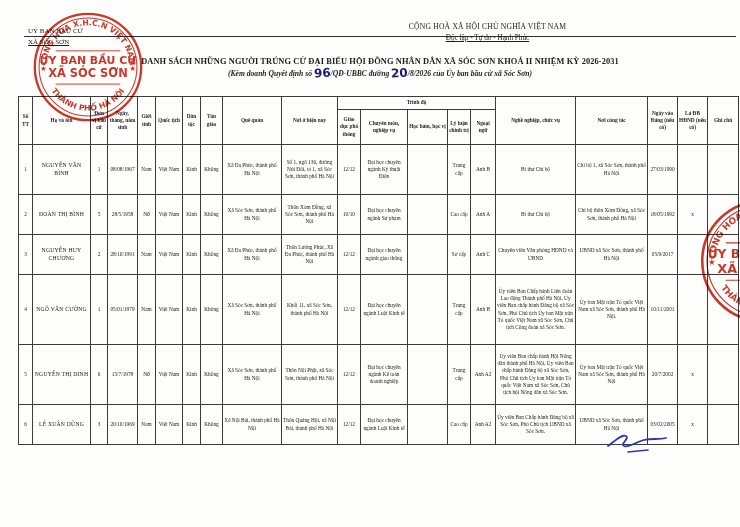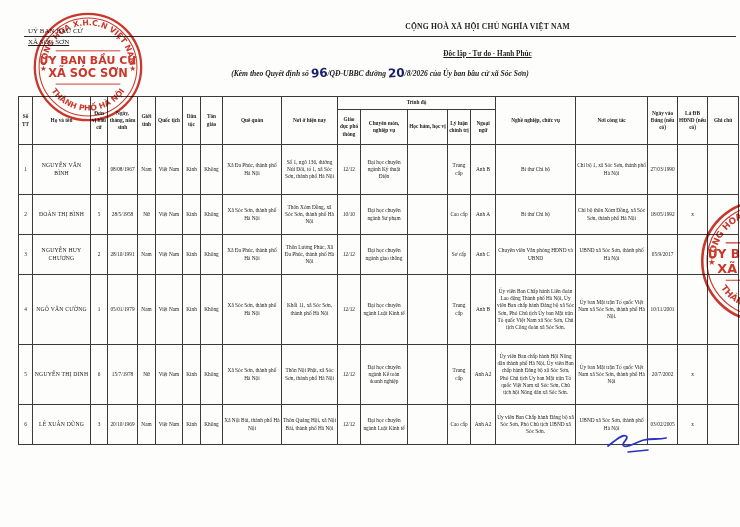--- a/index.html
+++ b/index.html
@@ -5,23 +5,23 @@
   html,body{margin:0;padding:0;background:#e8e8e4;}
   .page{
     position:relative;width:740px;height:527px;background:#fdfdfb;
     overflow:hidden;font-family:"Liberation Serif","DejaVu Serif",serif;color:#1c1c1c;
   }
   
   .issuer{position:absolute;left:28px;top:26px;width:140px;text-align:left;
     font-weight:400;font-size:7px;line-height:1.55;}
   .issuer .l2{text-decoration:underline;}
   .long-rule{position:absolute;left:24px;top:36px;width:712px;height:1px;background:#2e2e2e;}
-  .motto{position:absolute;left:360px;top:22px;width:255px;text-align:center;font-weight:700;}
+  .motto{position:absolute;left:360px;top:22px;width:255px;text-align:center;font-weight:400;}
   .motto .l1{font-size:7.6px;letter-spacing:.2px;}
-  .motto .l2{font-size:7.2px;text-decoration:underline;margin-top:19px;}
+  .motto .l2{font-size:7.2px;text-decoration:underline;margin-top:3px;}
   .doc-title{position:absolute;left:120px;top:57px;width:520px;text-align:center;
     font-weight:700;font-size:8.4px;letter-spacing:.1px;}
   .doc-subtitle{position:absolute;left:120px;top:69px;width:520px;text-align:center;
     font-style:italic;font-weight:700;font-size:7.6px;}
   .handwrit{display:inline-block;font-style:normal;font-weight:700;font-size:12px;
     color:#1b1b6e;transform:rotate(-3deg);line-height:0;position:relative;top:1px;
     font-family:"DejaVu Sans",sans-serif;}
   
   .tbl-wrap{position:absolute;left:18px;top:96px;}
   table{table-layout:fixed;width:720px;border-collapse:collapse;background:transparent;}
@@ -54,22 +54,23 @@
     <div class="l2">XÃ SÓC SƠN</div>
   </div>
 
   <div class="long-rule"></div>
 
   <div class="motto">
     <div class="l1">CỘNG HOÀ XÃ HỘI CHỦ NGHĨA VIỆT NAM</div>
     <div class="l2">Độc lập - Tự do - Hạnh Phúc</div>
   </div>
 
+  <div class="doc-title">DANH SÁCH NHỮNG NGƯỜI TRÚNG CỬ ĐẠI BIỂU HỘI ĐỒNG NHÂN DÂN XÃ SÓC SƠN KHOÁ II NHIỆM KỲ 2026-2031</div>
   <div class="doc-subtitle">
-    <span>(Kèm theo Quyết định số </span><span class="handwrit">96</span><span>/QĐ-UBBC đường </span><span class="handwrit">20</span><span>/8/2026 của Ủy ban bầu cử xã Sóc Sơn)</span>
+    <span>(Kèm doanh Quyết định số </span><span class="handwrit">96</span><span>/QĐ-UBBC đường </span><span class="handwrit">20</span><span>/8/2026 của Ủy ban bầu cử xã Sóc Sơn)</span>
   </div>
 
   <div class="tbl-wrap">
     <table>
       <colgroup>
         <col style="width:14px">
           <col style="width:58px">
           <col style="width:17px">
           <col style="width:30px">
         <col style="width:18px">

